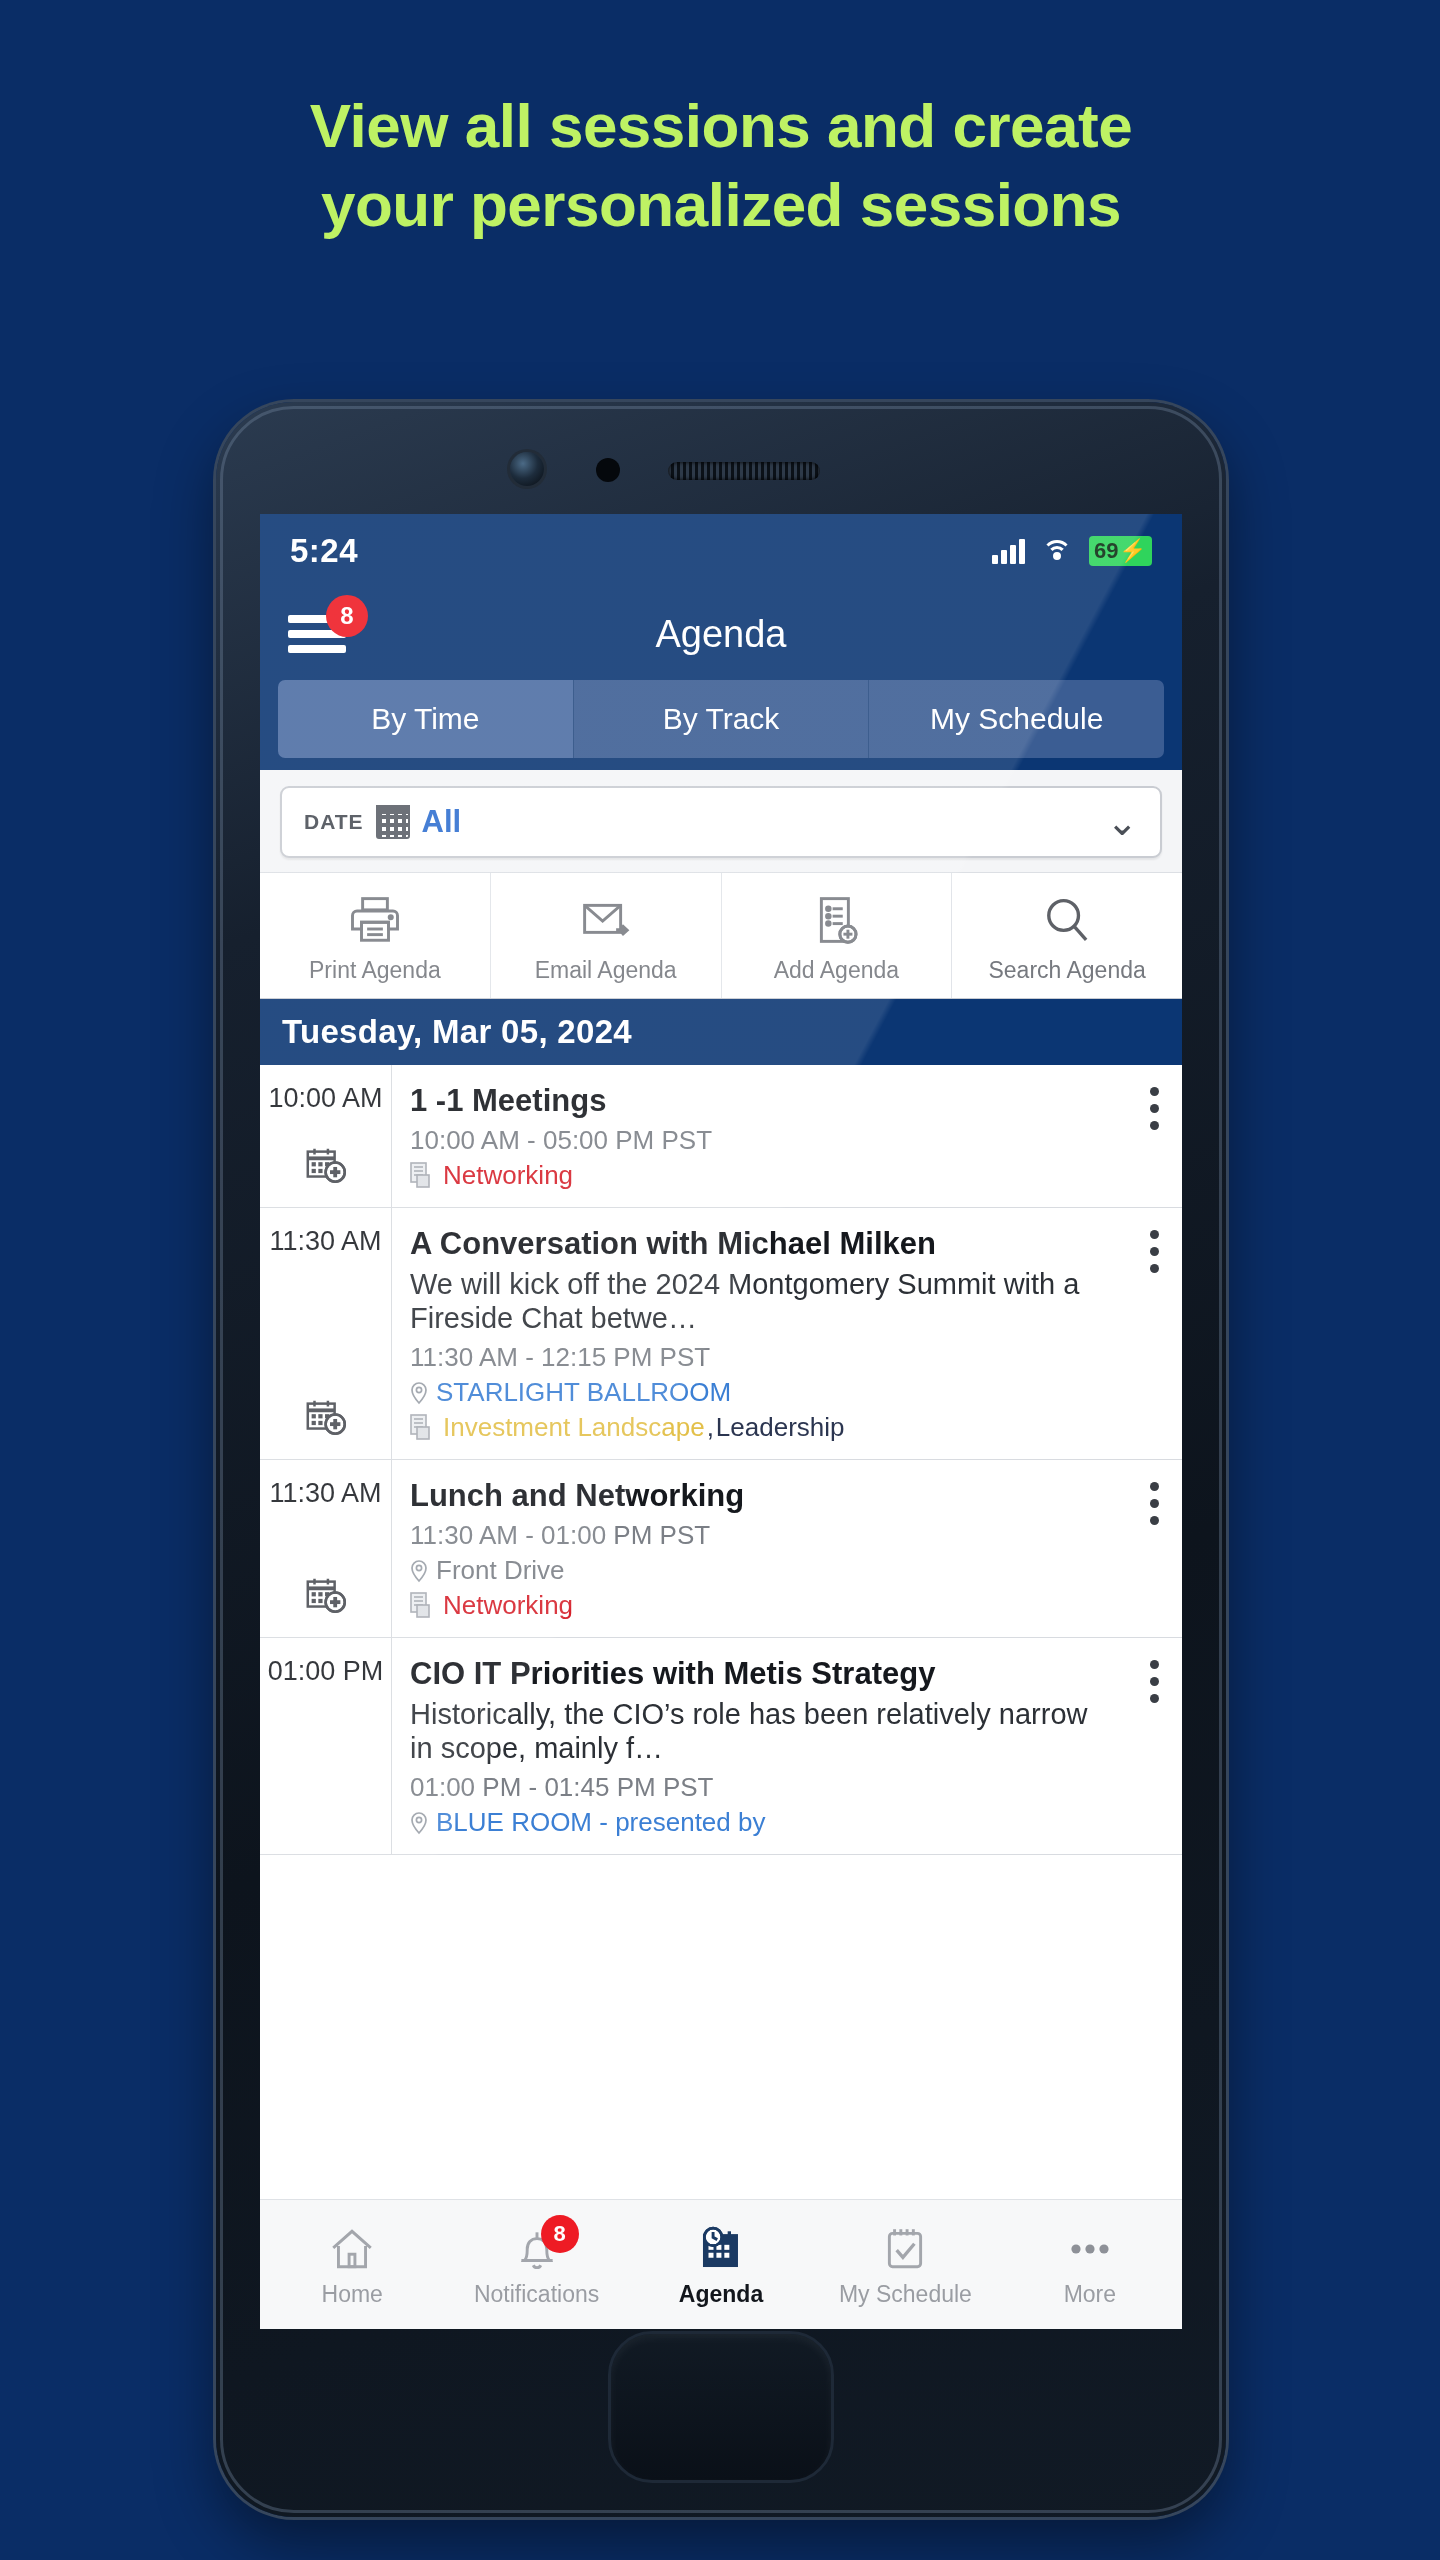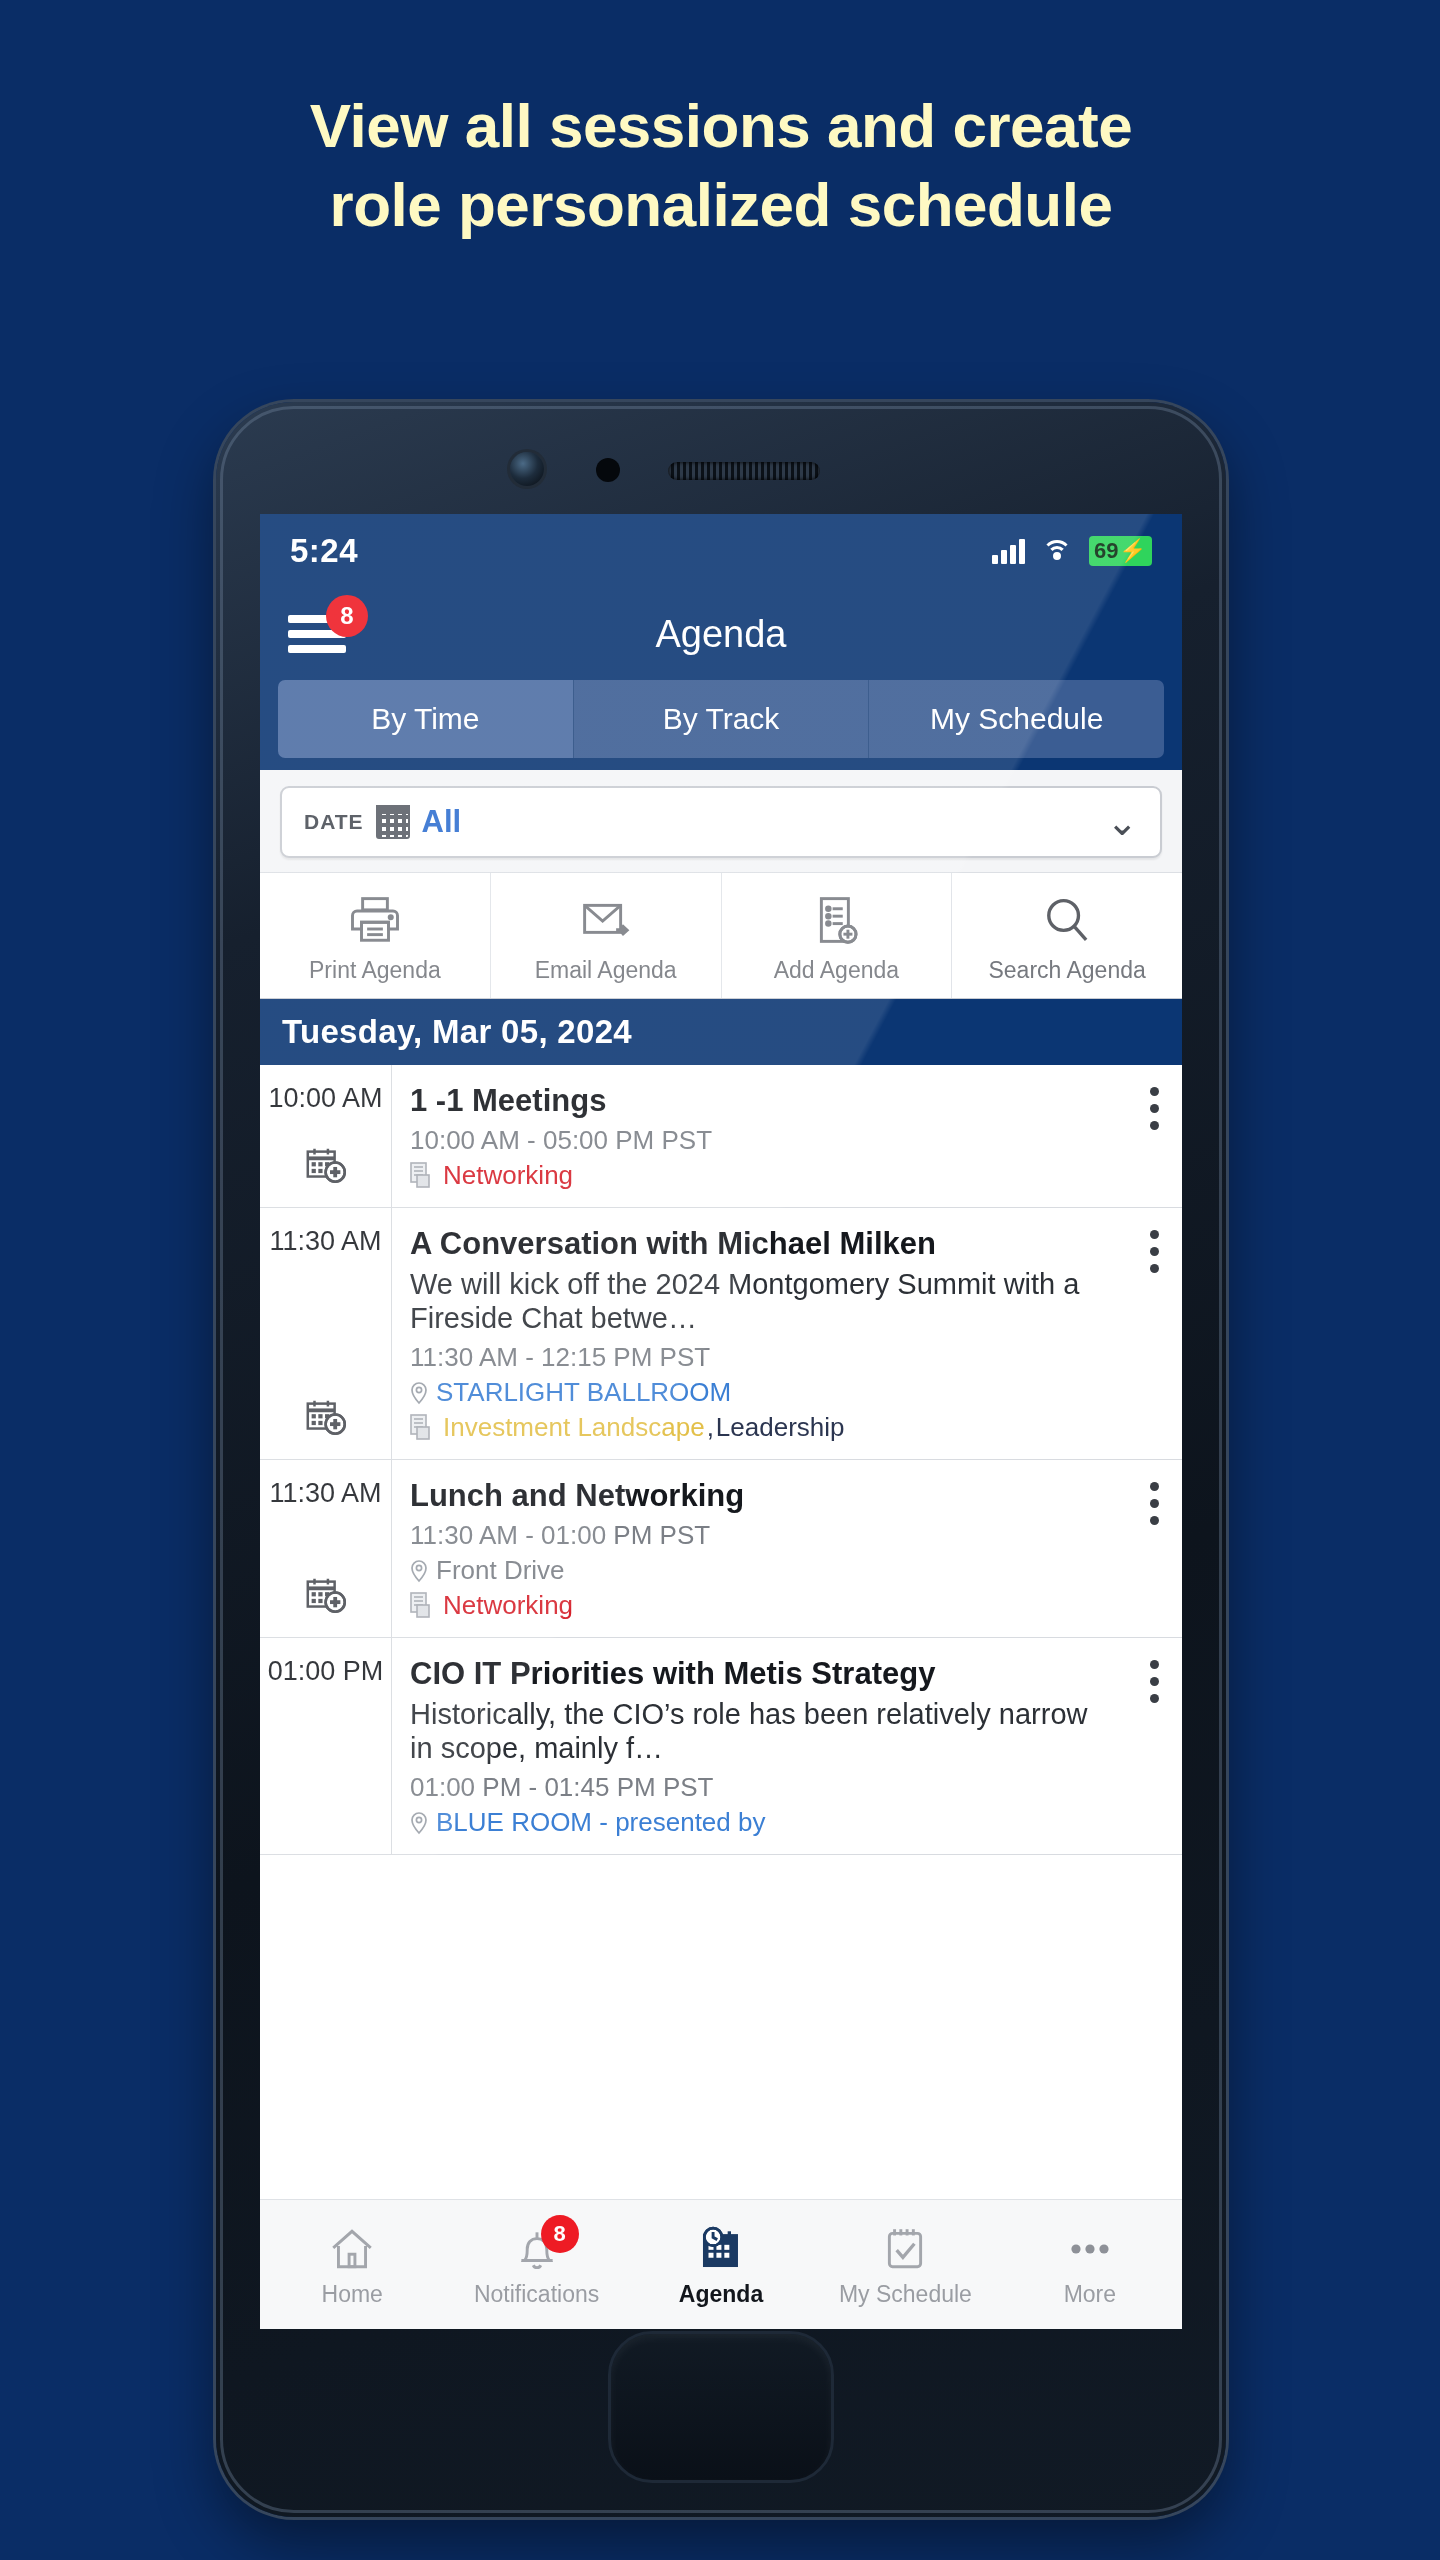--- a/index.html
+++ b/index.html
@@ -10,21 +10,21 @@
     overflow: hidden;
   }
   .promo {
     position: absolute; inset: 0;
     background: #0a2d66;
   }
   
   .headline {
     position: absolute; top: 86px; left: 2px; right: 0;
     text-align: center;
-    color: #fef9c3;
+    color: #bef264;
     font-size: 62px;
     font-weight: bold;
     line-height: 1.28;
     letter-spacing: -0.5px;
     padding: 0 60px;
   }
   .headline .l2 { display: block; }
 
   
   .phone {
@@ -212,21 +212,21 @@
   .nav.active .nlabel { color:#12161c; font-weight:bold; }
   .nav .badge { top: -6px; left: 50%; margin-left: 4px; width:38px;height:38px;font-size:22px;}
 </style>
 </head>
 <body>
 
 <div class="promo">
 
   <div class="headline">
     <span>View all sessions and create</span>
-    <span class="l2">role personalized schedule</span>
+    <span class="l2">your personalized sessions</span>
   </div>
 
   <div class="phone">
     <div class="bezel-top">
       <div class="cam"></div>
       <div class="sensor"></div>
       <div class="grille"></div>
     </div>
 
     <div class="screen">

